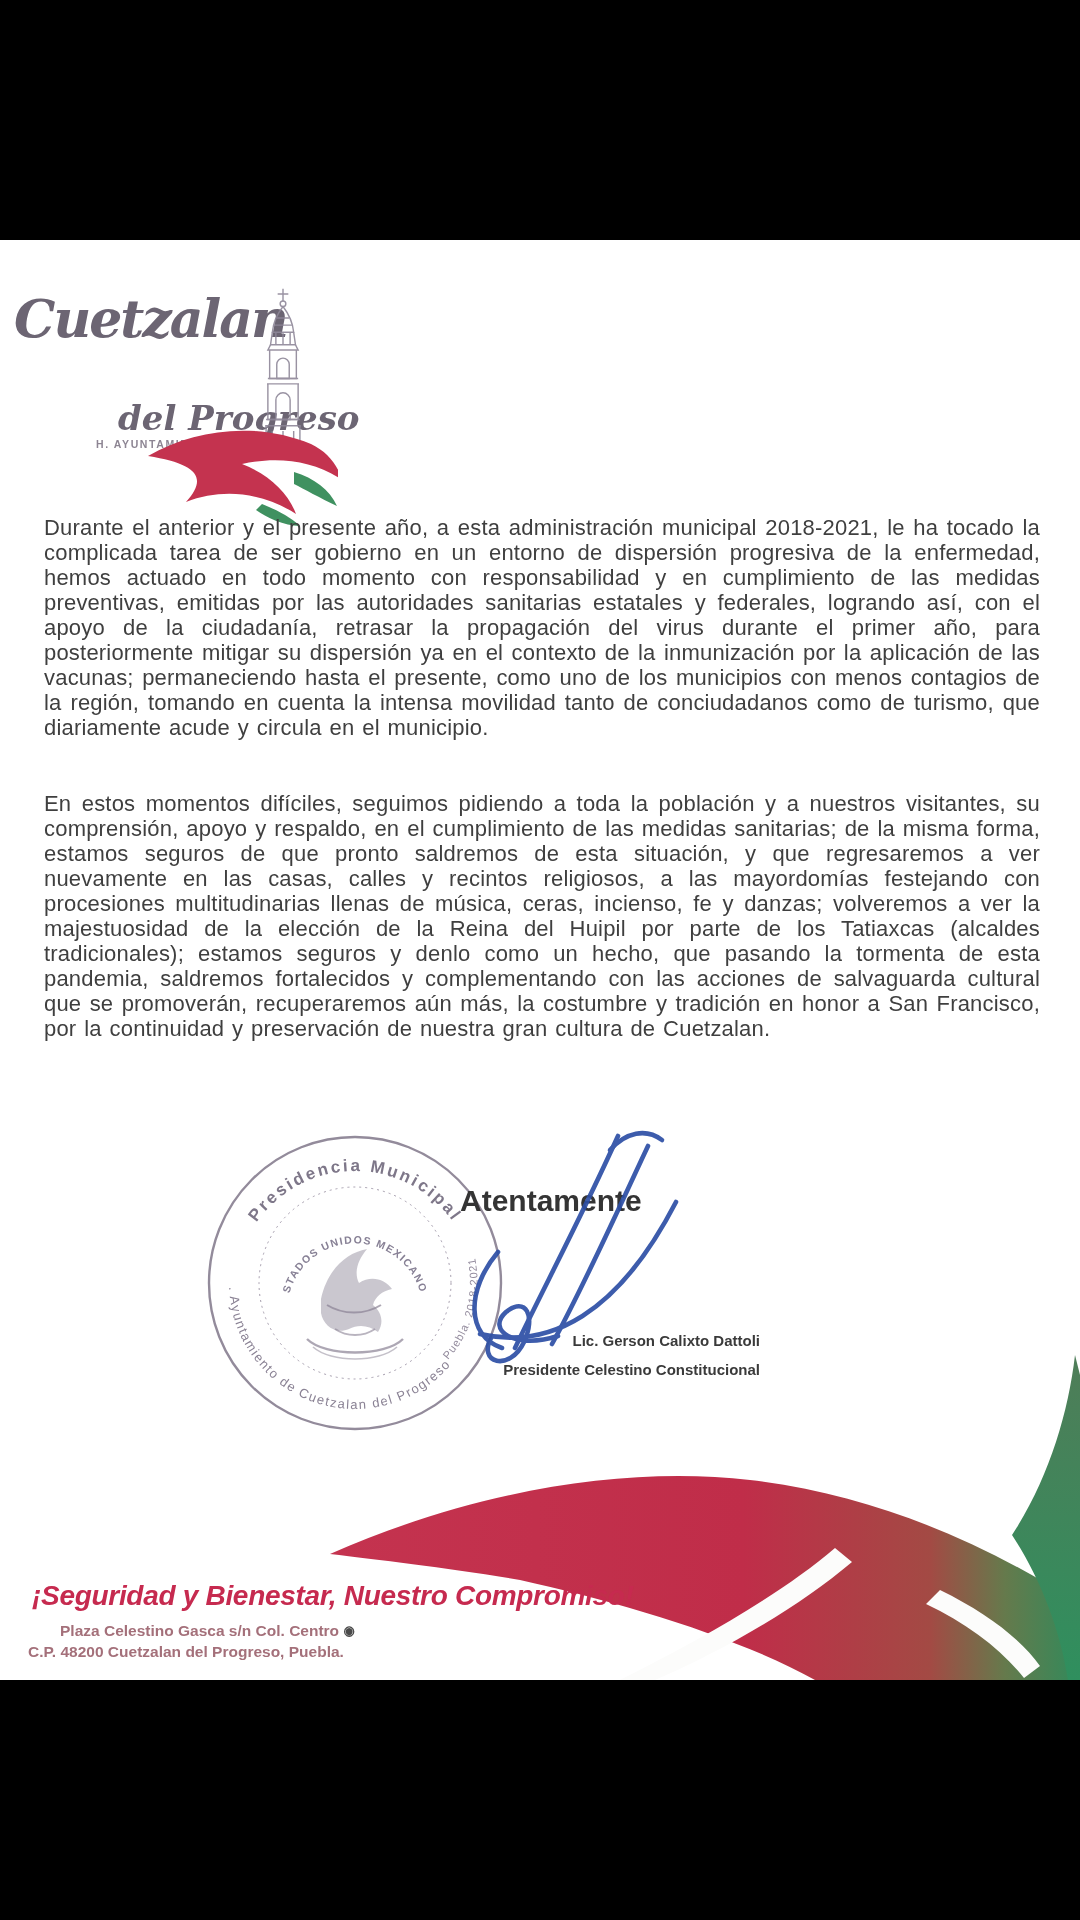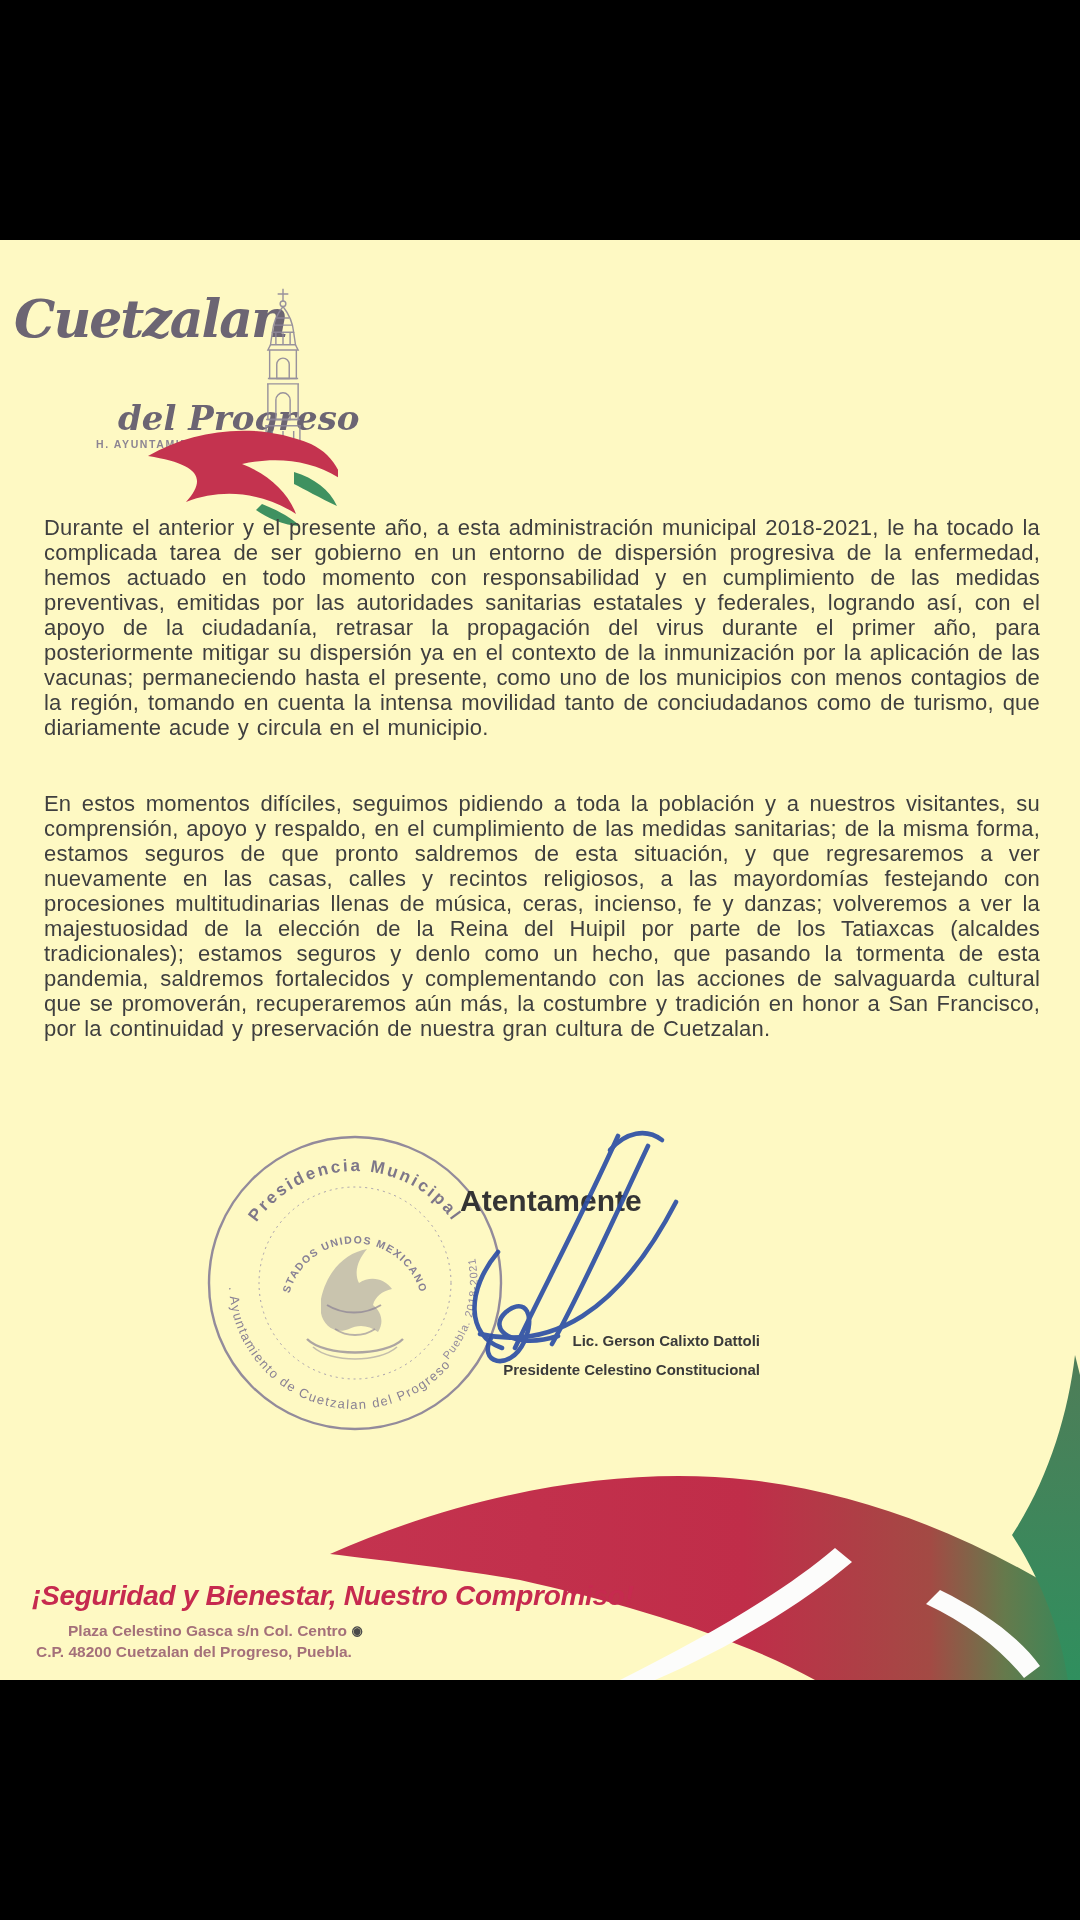--- a/index.html
+++ b/index.html
@@ -1,21 +1,21 @@
 <!DOCTYPE html>
 <html><head>
 <meta charset="utf-8">
 <style>
   html,body{margin:0;padding:0;background:#000;}
   .screen{position:relative;width:1080px;height:1920px;background:#000;overflow:hidden;
           font-family:"Liberation Sans",sans-serif;}
   .bar{position:absolute;left:0;width:1080px;background:#000;}
   .bar.top{top:0;height:240px;}
   .bar.bottom{top:1680px;height:240px;}
-  .paper{position:absolute;left:0;top:240px;width:1080px;height:1440px;background:#fef9c3;}
+  .paper{position:absolute;left:0;top:240px;width:1080px;height:1440px;background:#ffffff;}
 
   
   .logo-script{position:absolute;left:14px;top:48px;font-family:"DejaVu Serif",serif;
                font-style:italic;font-weight:600;font-size:52px;color:#6c6573;letter-spacing:-2px;}
   .logo-sub{position:absolute;left:118px;top:158px;font-family:"DejaVu Serif",serif;
             font-style:italic;font-weight:700;font-size:34px;color:#6c6573;}
   .logo-caption{position:absolute;left:96px;top:198px;font-size:10.5px;letter-spacing:1.6px;
                 color:#8d8593;font-weight:bold;}
   .tower{position:absolute;left:242px;top:46px;width:82px;height:178px;}
   .mini-swoosh{position:absolute;left:146px;top:176px;width:192px;height:112px;}
@@ -30,21 +30,21 @@
   .seal{position:absolute;left:205px;top:893px;width:300px;height:300px;}
   .closing{position:absolute;left:460px;top:944px;font-size:30px;font-weight:bold;color:#343434;}
   .sig{position:absolute;left:440px;top:870px;width:260px;height:260px;}
   .sig-names{position:absolute;left:300px;top:1087px;width:460px;text-align:right;
              font-size:15px;font-weight:bold;color:#3a3a3a;line-height:28.5px;}
 
   
   .big-swoosh{position:absolute;left:0;top:1100px;width:1080px;height:340px;}
   .slogan{position:absolute;left:32px;top:1340px;font-size:28px;font-weight:bold;
           font-style:italic;color:#c62a4f;letter-spacing:-.3px;}
-  .address{position:absolute;left:36px;top:1381px;font-size:15.5px;font-weight:bold;
+  .address{position:absolute;left:28px;top:1381px;font-size:15.5px;font-weight:bold;
            line-height:20.5px;color:#a4707a;}
   .address .l1{padding-left:32px;}
   .loc-icon{font-size:13px;color:#4a4a4a;vertical-align:1px;}
 </style>
 </head>
 <body>
 
 <div class="screen">
   <div class="bar top"></div>
 

